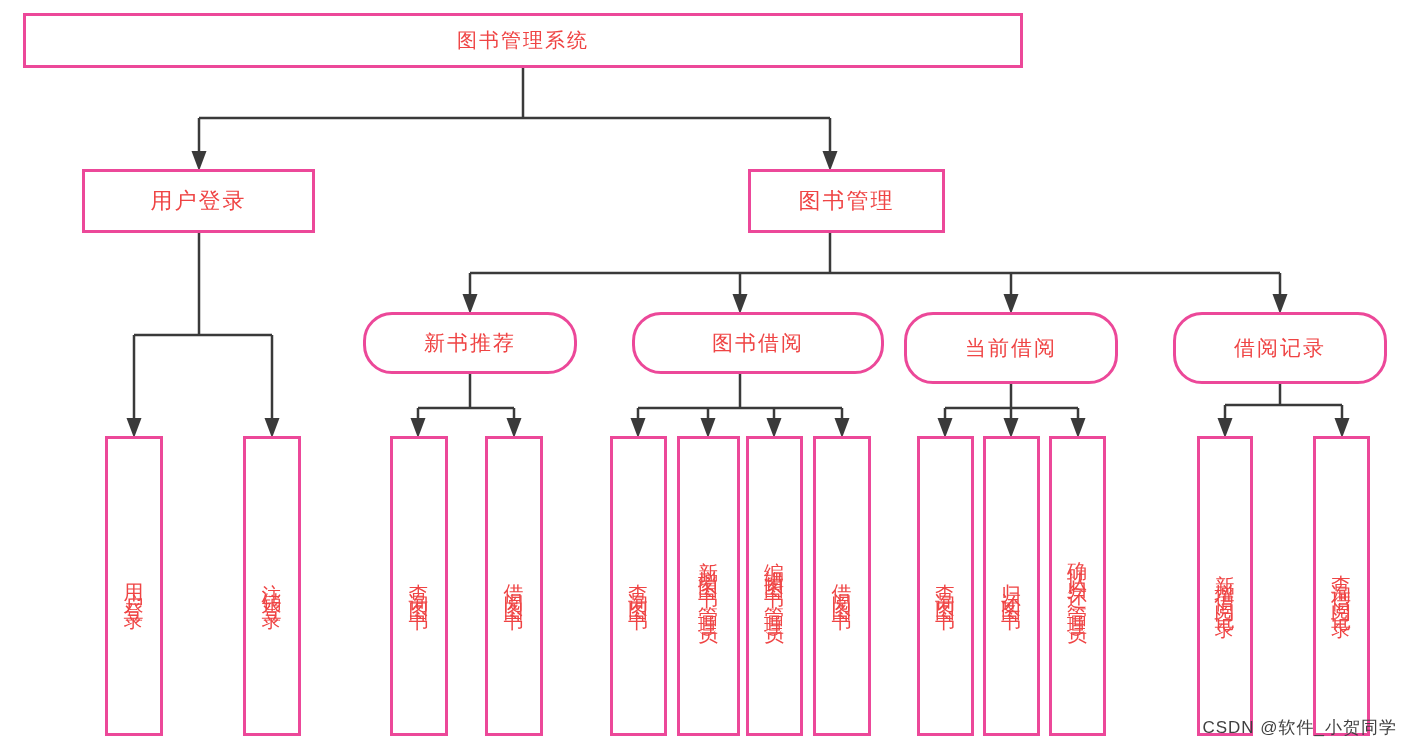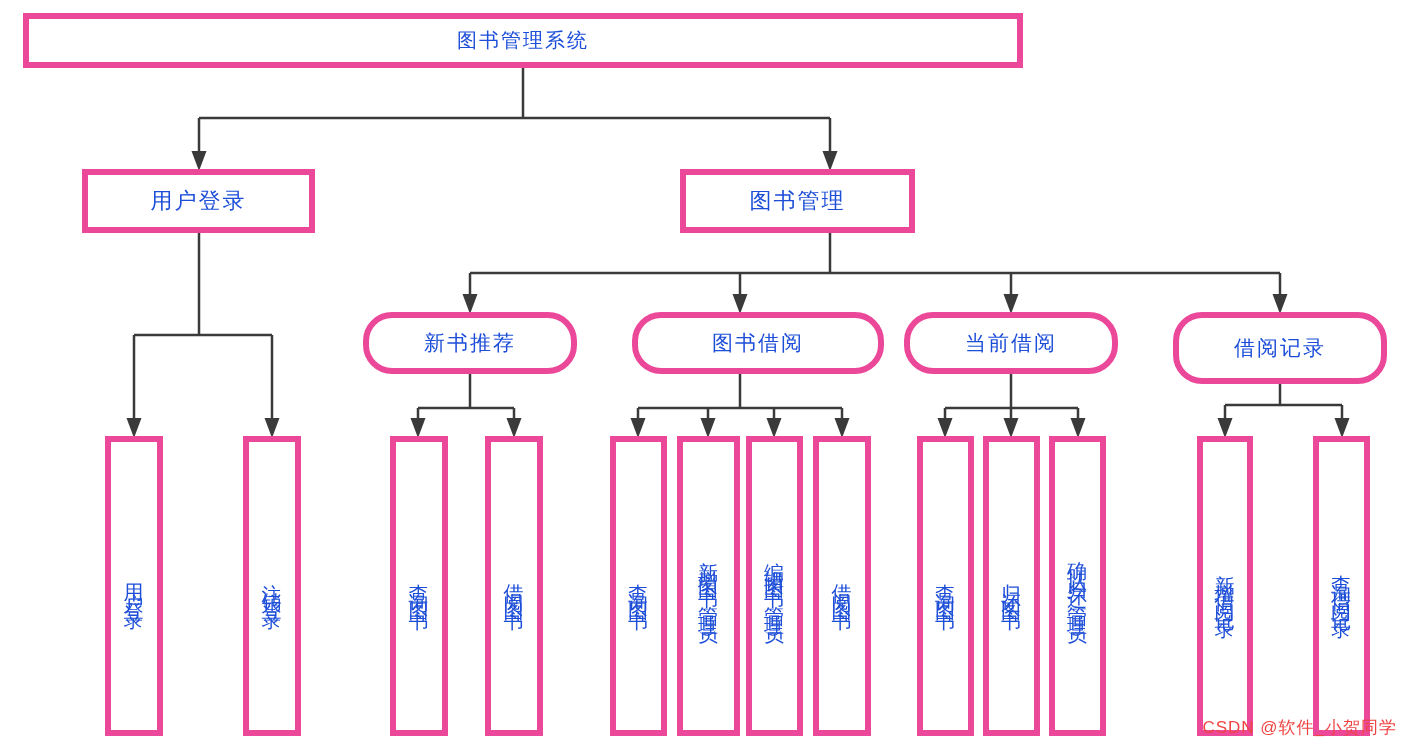--- a/index.html
+++ b/index.html
@@ -3,33 +3,33 @@
 <meta charset="utf-8">
 <style>
   html,body{margin:0;padding:0;background:#ffffff;}
   .stage{
     position:relative;width:1405px;height:747px;background:#ffffff;
     font-family:"Liberation Sans","DejaVu Sans",sans-serif;overflow:hidden;
   }
   .connectors{position:absolute;left:0;top:0;z-index:1;}
   .node{
     position:absolute;box-sizing:border-box;background:#ffffff;
-    border:6px solid #ec4899;display:flex;align-items:center;justify-content:center;
-    color:#1d4ed8;z-index:2;text-align:right;white-space:nowrap;
+    border:3px solid #ec4899;display:flex;align-items:center;justify-content:center;
+    color:#ef4444;z-index:2;text-align:right;white-space:nowrap;
   }
   .lvl-root{font-size:20px;letter-spacing:2px;}
   .lvl-2{font-size:22px;letter-spacing:2px;}
   .lvl-3{font-size:21px;letter-spacing:2px;border-radius:29px;}
   .leaf{
     writing-mode:vertical-rl;text-orientation:mixed;
     font-size:20px;letter-spacing:9px;line-height:1;white-space:normal;
   }
   .watermark{
     position:absolute;right:8px;top:716px;z-index:10;
-    font-size:17px;letter-spacing:1px;color:#ef4444;
+    font-size:17px;letter-spacing:1px;color:#404040;
   }
 </style>
 </head>
 <body>
 
 <div class="stage">
 
   <svg class="connectors" width="1405" height="747" viewBox="0 0 1405 747">
     <g fill="none" stroke="#3a3a3a" stroke-width="2.5">
 
@@ -92,25 +92,25 @@
       <polygon points="1003.5,418 1018.5,418 1011,438"></polygon>
       <polygon points="1070.5,418 1085.5,418 1078,438"></polygon>
       <polygon points="1217.5,418 1232.5,418 1225,438"></polygon>
       <polygon points="1334.5,418 1349.5,418 1342,438"></polygon>
     </g>
   </svg>
 
   <div class="node lvl-root" style="left:23px;top:13px;width:1000px;height:55px">图书管理系统</div>
 
   <div class="node lvl-2" style="left:82px;top:169px;width:233px;height:64px">用户登录</div>
-  <div class="node lvl-2" style="left:680px;top:169px;width:235px;height:64px">图书管理</div>
+  <div class="node lvl-2" style="left:748px;top:169px;width:197px;height:64px">图书管理</div>
 
   <div class="node lvl-3" style="left:363px;top:312px;width:214px;height:62px">新书推荐</div>
   <div class="node lvl-3" style="left:632px;top:312px;width:252px;height:62px">图书借阅</div>
-  <div class="node lvl-3" style="left:904px;top:312px;width:214px;height:62px">当前借阅</div>
+  <div class="node lvl-3" style="left:904px;top:312px;width:214px;height:72px">当前借阅</div>
   <div class="node lvl-3" style="left:1173px;top:312px;width:214px;height:72px">借阅记录</div>
 
   <div class="node leaf" style="left:105px;top:436px;width:58px;height:300px">用户登录</div>
   <div class="node leaf" style="left:243px;top:436px;width:58px;height:300px">注销登录</div>
 
   <div class="node leaf" style="left:390px;top:436px;width:58px;height:300px">查询图书</div>
   <div class="node leaf" style="left:485px;top:436px;width:58px;height:300px">借阅图书</div>
 
   <div class="node leaf" style="left:610px;top:436px;width:57px;height:300px">查询图书</div>
   <div class="node leaf" style="left:677px;top:436px;width:63px;height:300px">新增图书（管理员）</div>

